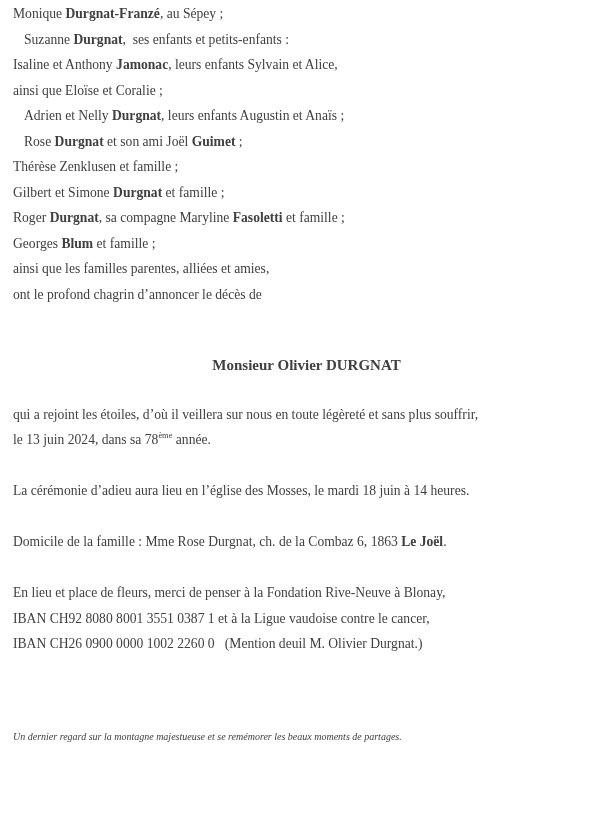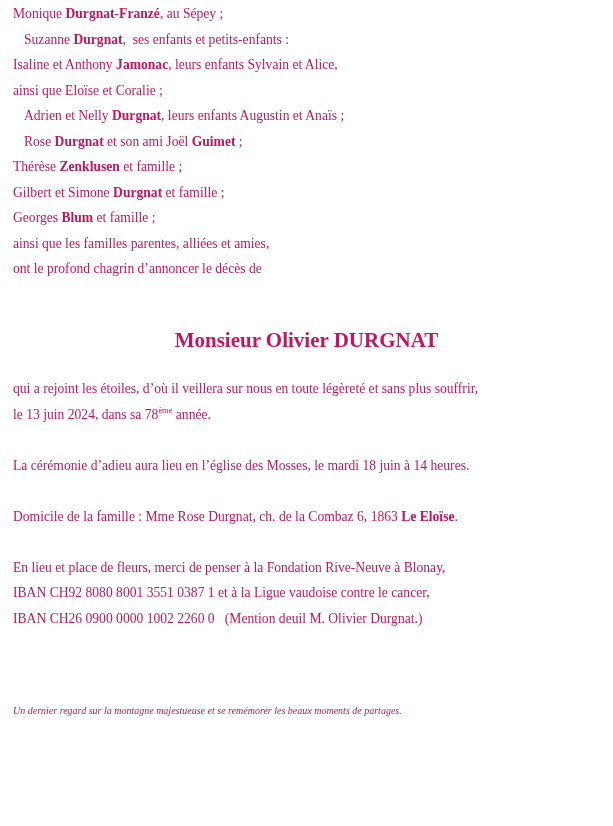--- a/index.html
+++ b/index.html
@@ -2,37 +2,37 @@
 <html><head>
 <meta charset="utf-8">
 <style>
   html, body { margin: 0; padding: 0; }
   body { background: #ffffff; }
   .page {
     position: relative;
     width: 613px;
     height: 826px;
     background: #ffffff;
-    color: #be185d;
+    color: #404040;
     font-family: "Liberation Serif", "DejaVu Serif", serif;
     font-size: 13.6px;
     overflow: hidden;
     box-sizing: border-box;
     padding: 1px 5px 0 13px;
   }
   .line {
     line-height: 25.5px;
     height: 25.5px;
     white-space: pre;
   }
   .line.indent { padding-left: 11px; }
   .doc-title {
     text-align: center;
     font-weight: bold;
-    font-size: 21px;
+    font-size: 15px;
     line-height: 25.5px;
     height: 25.5px;
     margin-top: 46px;
     margin-right: 8px;
     white-space: pre;
   }
   .para-tribute   { margin-top: 23px; }
   .para           { margin-top: 25.5px; }
   .closing {
     margin-top: 67px;
@@ -54,40 +54,41 @@
 
 <div class="page">
 
   <div>
       <div class="line"><span>Monique </span><span style="font-weight: bold;">Durgnat-Franzé</span><span>, au Sépey ;</span></div>
       <div class="line indent"><span>Suzanne </span><span style="font-weight: bold;">Durgnat</span><span>,  ses enfants et petits-enfants :</span></div>
       <div class="line"><span>Isaline et Anthony </span><span style="font-weight: bold;">Jamonac</span><span>, leurs enfants Sylvain et Alice,</span></div>
       <div class="line"><span>ainsi que Eloïse et Coralie ;</span></div>
       <div class="line indent"><span>Adrien et Nelly </span><span style="font-weight: bold;">Durgnat</span><span>, leurs enfants Augustin et Anaïs ;</span></div>
       <div class="line indent"><span>Rose </span><span style="font-weight: bold;">Durgnat</span><span> et son ami Joël </span><span style="font-weight: bold;">Guimet</span><span> ;</span></div>
-      <div class="line"><span>Thérèse </span><span style="font-weight: bold;">Zenklusen</span><span> et famille ;</span></div>
+      <div class="line"><span>Thérèse </span><span style="font-weight: normal;">Zenklusen</span><span> et famille ;</span></div>
       <div class="line"><span>Gilbert et Simone </span><span style="font-weight: bold;">Durgnat</span><span> et famille ;</span></div>
+      <div class="line"><span>Roger </span><span style="font-weight: bold;">Durgnat</span><span>, sa compagne Maryline </span><span style="font-weight: bold;">Fasoletti</span><span> et famille ;</span></div>
       <div class="line"><span>Georges </span><span style="font-weight: bold;">Blum</span><span> et famille ;</span></div>
       <div class="line"><span>ainsi que les familles parentes, alliées et amies,</span></div>
       <div class="line"><span>ont le profond chagrin d’annoncer le décès de</span></div>
     </div>
 
   <div class="doc-title">Monsieur Olivier DURGNAT</div>
 
   <div class="para-tribute">
       <div class="line"><span>qui a rejoint les étoiles, d’où il veillera sur nous en toute légèreté et sans plus souffrir,</span></div>
       <div class="line"><span>le 13 juin 2024, dans sa 78</span><sup>ème</sup><span> année.</span></div>
     </div>
 
   <div class="para">
       <div class="line"><span>La cérémonie d’adieu aura lieu en l’église des Mosses, le mardi 18 juin à 14 heures.</span></div>
     </div>
 
   <div class="para">
-      <div class="line"><span>Domicile de la famille : Mme Rose Durgnat, ch. de la Combaz 6, 1863 </span><span style="font-weight: bold;">Le Eloïse</span><span>.</span></div>
+      <div class="line"><span>Domicile de la famille : Mme Rose Durgnat, ch. de la Combaz 6, 1863 </span><span style="font-weight: bold;">Le Joël</span><span>.</span></div>
     </div>
 
   <div class="para">
       <div class="line"><span>En lieu et place de fleurs, merci de penser à la Fondation Rive-Neuve à Blonay,</span></div>
       <div class="line"><span>IBAN CH92 8080 8001 3551 0387 1 et à la Ligue vaudoise contre le cancer,</span></div>
       <div class="line"><span>IBAN CH26 0900 0000 1002 2260 0   (Mention deuil M. Olivier Durgnat.)</span></div>
     </div>
 
   <div class="para">
     </div>

